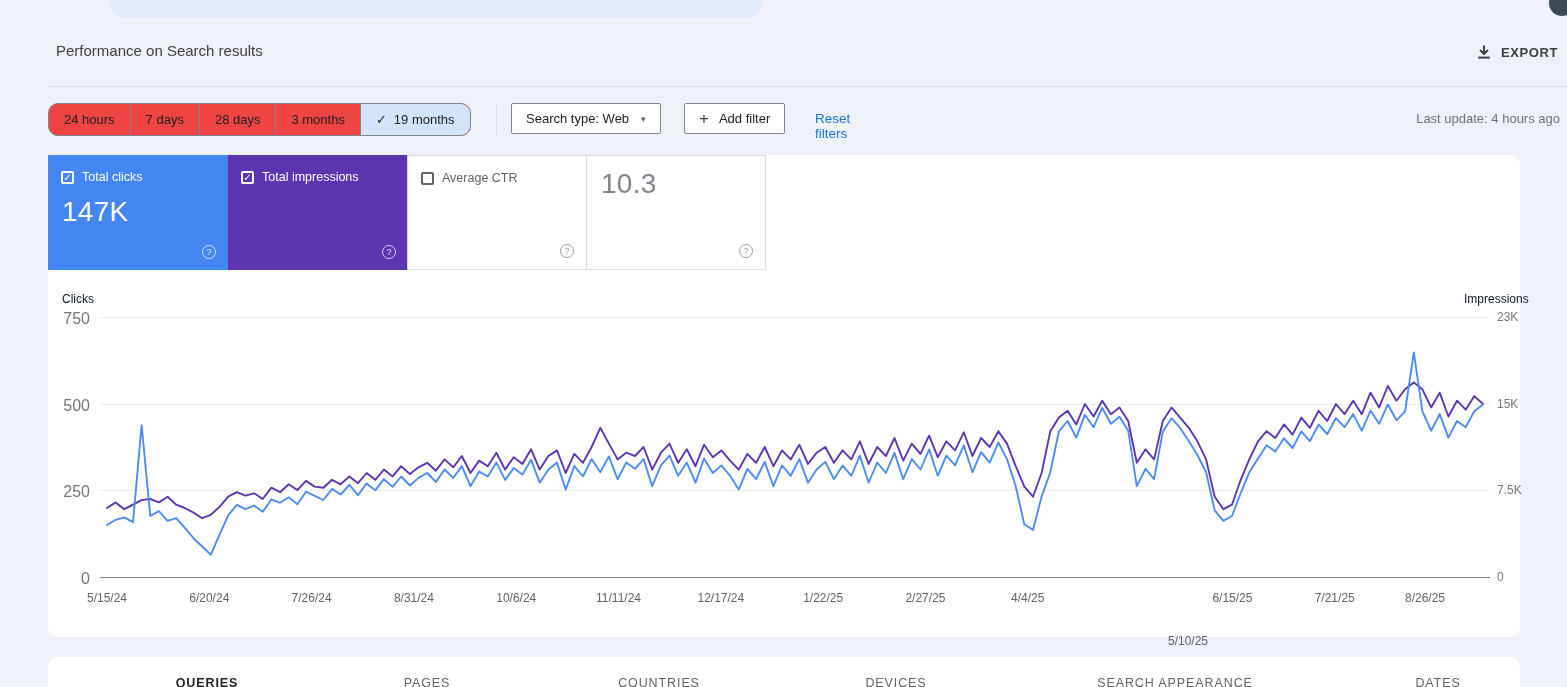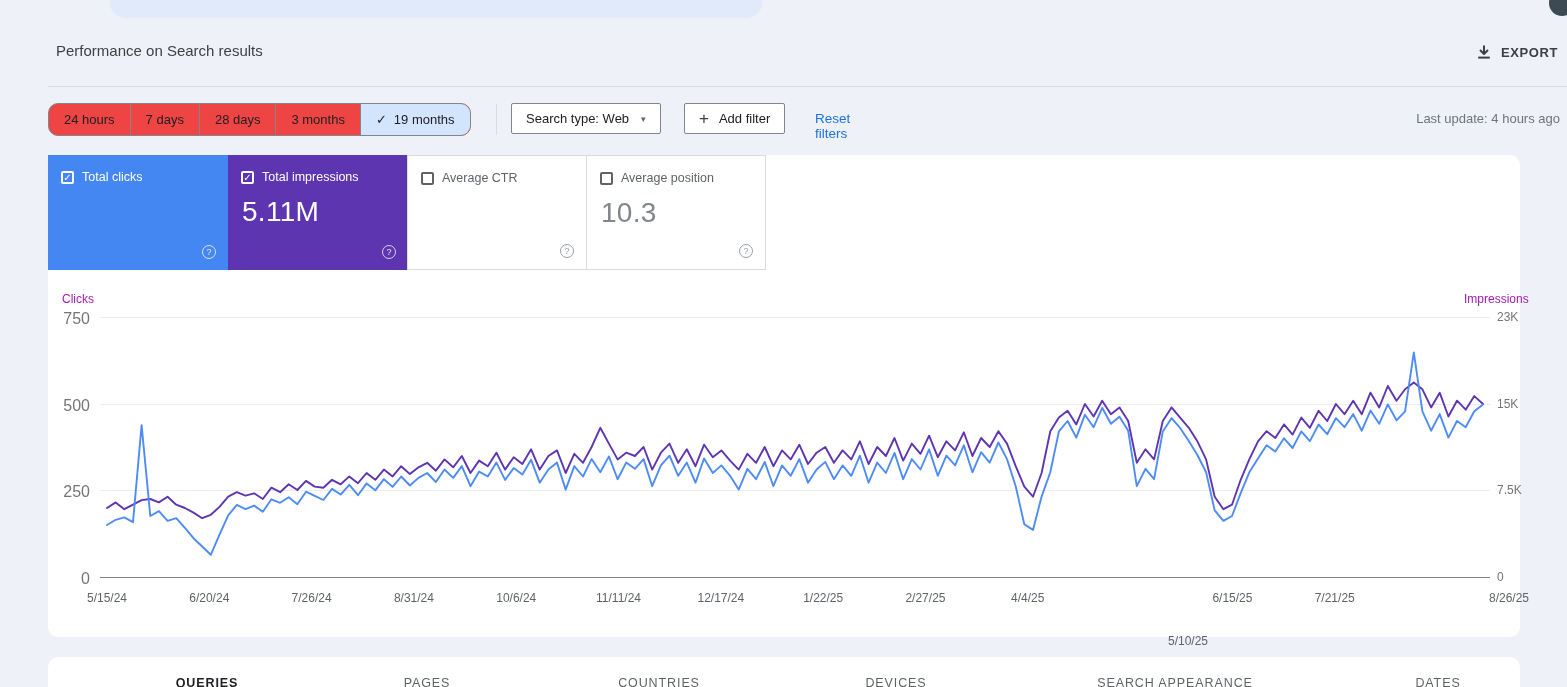--- a/index.html
+++ b/index.html
@@ -55,21 +55,21 @@
   .tile.plain .cb { border:2px solid #5f6368; color:transparent; }
   .tile .tile-label { font-size:12.5px; white-space:nowrap; }
   .tile.plain .tile-label { color:#5f6368; }
   .tile .tile-value { font-size:28px; padding-left:14px; margin-top:12px; letter-spacing:.3px; }
   .tile.plain .tile-value { color:#80868b; }
   .tile .help { position:absolute; right:12px; bottom:11px; width:14px; height:14px;
     border-radius:50%; font-size:9px; display:flex; align-items:center; justify-content:center; }
   .tile.colored .help { border:1.4px solid rgba(255,255,255,.75); color:rgba(255,255,255,.85); }
   .tile.plain .help { border:1.4px solid #9aa0a6; color:#9aa0a6; }
 
-  .axis-title { position:absolute; font-size:12px; color:#a21caf; }
+  .axis-title { position:absolute; font-size:12px; color:#0f172a; }
   #leftAxisTitle { left:62px; top:292px; }
   #rightAxisTitle { left:1464px; top:292px; }
   .gridline { position:absolute; left:100px; width:1390px; height:1px; background:#ebedf0; }
   .axisline { position:absolute; left:100px; width:1390px; height:1px; background:#80868b; }
   .tick-left { position:absolute; width:44px; text-align:right; left:46px;
     font-size:16px; color:#757575; }
   .tick-right { position:absolute; left:1497px; font-size:12px; color:#757575; }
   .date-label { position:absolute; width:90px; text-align:center; top:591px;
     font-size:12px; color:#5f6368; }
   #chartSvg { position:absolute; left:100px; top:316px; cursor:crosshair; }
@@ -125,42 +125,38 @@
 
   <div class="last-update">Last update: 4 hours ago</div>
 
   <div class="main-card">
     <div class="tiles" id="metricTiles">
         <div class="tile colored" style="background: rgb(69, 135, 242);">
           <div class="tile-head">
             <span class="cb">✓</span>
             <span class="tile-label">Total clicks</span>
           </div>
+          <div class="tile-value">147K</div>
           <span class="help">?</span>
         </div>
         <div class="tile colored" style="background: rgb(94, 53, 177);">
           <div class="tile-head">
             <span class="cb">✓</span>
             <span class="tile-label">Total impressions</span>
           </div>
-          <div class="tile-value">5.11M</div>
           <span class="help">?</span>
         </div>
         <div class="tile plain">
           <div class="tile-head">
             <span class="cb"></span>
             <span class="tile-label">Average CTR</span>
           </div>
           <span class="help">?</span>
         </div>
         <div class="tile plain">
-          <div class="tile-head">
-            <span class="cb"></span>
-            <span class="tile-label">Average position</span>
-          </div>
           <div class="tile-value">10.3</div>
           <span class="help">?</span>
         </div>
       </div>
   </div>
 
   <div class="axis-title" id="leftAxisTitle">Clicks</div>
   <div class="axis-title" id="rightAxisTitle">Impressions</div>
   <div id="chartLayer">
       <div class="gridline" style="top: 317px;"></div>
@@ -181,21 +177,21 @@
       <div class="date-label" style="left: 368.93px;">8/31/24</div>
       <div class="date-label" style="left: 471.24px;">10/6/24</div>
       <div class="date-label" style="left: 573.55px;">11/11/24</div>
       <div class="date-label" style="left: 675.86px;">12/17/24</div>
       <div class="date-label" style="left: 778.17px;">1/22/25</div>
       <div class="date-label" style="left: 880.48px;">2/27/25</div>
       <div class="date-label" style="left: 982.79px;">4/4/25</div>
       <div class="date-label" style="left: 1143px; margin-top: 43px;">5/10/25</div>
       <div class="date-label" style="left: 1187.41px;">6/15/25</div>
       <div class="date-label" style="left: 1289.72px;">7/21/25</div>
-      <div class="date-label" style="left: 1464px;">8/26/25</div>
+      <div class="date-label" style="left: 1380px;">8/26/25</div>
       <svg width="1390" height="262" viewBox="0 0 1390 262" id="chartSvg">
         <polyline points="7.0,192.0 15.7,186.4 24.3,193.2 33.0,188.7 41.6,184.1 50.3,183.0 58.9,186.4 67.6,180.7 76.2,188.7 84.9,192.0 93.5,196.6 102.2,202.2 110.8,198.8 119.5,190.9 128.2,180.7 136.8,176.2 145.5,179.6 154.1,177.3 162.8,183.0 171.4,171.7 180.1,176.2 188.7,168.3 197.4,174.0 206.0,164.9 214.7,170.6 223.4,171.7 232.0,163.8 240.7,168.3 249.3,160.4 258.0,167.2 266.6,157.0 275.3,163.8 283.9,153.6 292.6,160.4 301.2,150.2 309.9,158.1 318.5,151.3 327.2,146.8 335.9,154.7 344.5,143.4 353.2,151.3 361.8,140.0 370.5,157.0 379.1,144.6 387.8,150.2 396.4,136.7 405.1,153.6 413.7,141.2 422.4,148.0 431.1,133.3 439.7,153.6 448.4,140.0 457.0,134.4 465.7,157.0 474.3,137.8 483.0,146.8 491.6,131.0 500.3,111.8 508.9,127.6 517.6,143.4 526.2,136.7 534.9,140.0 543.6,131.0 552.2,153.6 560.9,136.7 569.5,127.6 578.2,146.8 586.8,133.3 595.5,150.2 604.1,128.7 612.8,141.2 621.4,134.4 630.1,144.6 638.7,153.6 647.4,137.8 656.1,146.8 664.7,131.0 673.4,150.2 682.0,134.4 690.7,143.4 699.3,128.7 708.0,148.0 716.6,136.7 725.3,131.0 733.9,146.8 742.6,134.4 751.3,143.4 759.9,125.3 768.6,148.0 777.2,131.0 785.9,140.0 794.5,122.0 803.2,144.6 811.8,127.6 820.5,137.8 829.1,119.7 837.8,141.2 846.4,125.3 855.1,134.4 863.8,116.3 872.4,140.0 881.1,122.0 889.7,131.0 898.4,115.2 907.0,127.6 915.7,150.2 924.3,170.6 933.0,180.7 941.6,157.0 950.3,115.2 958.9,101.6 967.6,94.8 976.3,108.4 984.9,88.0 993.6,100.5 1002.2,84.7 1010.9,98.2 1019.5,91.4 1028.2,105.0 1036.8,146.8 1045.5,133.3 1054.1,143.4 1062.8,105.0 1071.5,91.4 1080.1,101.6 1088.8,111.8 1097.4,125.3 1106.1,143.4 1114.7,180.7 1123.4,193.2 1132.0,188.7 1140.7,163.8 1149.3,143.4 1158.0,125.3 1166.6,115.2 1175.3,122.0 1184.0,108.4 1192.6,118.6 1201.3,101.6 1209.9,111.8 1218.6,94.8 1227.2,105.0 1235.9,88.0 1244.5,98.2 1253.2,84.7 1261.8,98.2 1270.5,76.7 1279.2,91.4 1287.8,70.0 1296.5,84.7 1305.1,73.3 1313.8,66.6 1322.4,73.3 1331.1,91.4 1339.7,76.7 1348.4,100.5 1357.0,84.7 1365.7,93.7 1374.3,80.1 1383.0,88.0" fill="none" stroke="#5e35b1" stroke-width="1.9" stroke-linejoin="round" stroke-linecap="round"></polyline>
         <polyline points="7.0,209.0 15.7,203.8 24.3,201.4 33.0,206.2 41.6,109.2 50.3,200.0 58.9,195.1 67.6,204.8 76.2,202.1 84.9,211.8 93.5,222.2 102.2,230.5 110.8,238.8 119.5,218.7 128.2,199.3 136.8,188.9 145.5,193.1 154.1,189.6 162.8,195.8 171.4,183.3 180.1,186.8 188.7,181.3 197.4,188.2 206.0,175.7 214.7,179.9 223.4,184.0 232.0,172.9 240.7,178.5 249.3,168.8 258.0,179.2 266.6,167.4 275.3,174.3 283.9,163.2 292.6,170.9 301.2,160.5 309.9,169.5 318.5,161.9 327.2,157.0 335.9,166.0 344.5,153.5 353.2,161.9 361.8,150.1 370.5,170.2 379.1,155.6 387.8,160.5 396.4,146.6 405.1,163.9 413.7,152.1 422.4,158.4 431.1,143.8 439.7,166.7 448.4,153.5 457.0,146.6 465.7,173.6 474.3,150.1 483.0,160.5 491.6,143.1 500.3,156.3 508.9,140.4 517.6,163.2 526.2,146.6 534.9,152.8 543.6,143.1 552.2,170.2 560.9,149.4 569.5,139.7 578.2,159.8 586.8,146.6 595.5,166.7 604.1,142.4 612.8,157.0 621.4,149.4 630.1,159.8 638.7,173.6 647.4,152.8 656.1,163.2 664.7,145.9 673.4,170.2 682.0,149.4 690.7,159.8 699.3,143.1 708.0,166.7 716.6,153.5 725.3,145.9 733.9,163.2 742.6,149.4 751.3,159.8 759.9,139.7 768.6,166.7 777.2,146.6 785.9,157.0 794.5,136.9 803.2,163.2 811.8,143.1 820.5,153.5 829.1,133.4 837.8,159.8 846.4,139.7 855.1,149.4 863.8,129.3 872.4,156.3 881.1,136.2 889.7,146.6 898.4,126.5 907.0,143.1 915.7,170.2 924.3,208.3 933.0,213.9 941.6,180.6 950.3,156.3 958.9,115.4 967.6,105.0 976.3,121.6 984.9,98.8 993.6,111.2 1002.2,91.8 1010.9,107.8 1019.5,100.8 1028.2,114.7 1036.8,170.2 1045.5,152.8 1054.1,163.2 1062.8,115.4 1071.5,102.2 1080.1,111.9 1088.8,125.1 1097.4,139.0 1106.1,156.3 1114.7,194.4 1123.4,204.8 1132.0,200.0 1140.7,177.1 1149.3,156.3 1158.0,142.4 1166.6,129.3 1175.3,135.5 1184.0,122.3 1192.6,132.0 1201.3,115.4 1209.9,125.1 1218.6,108.5 1227.2,118.2 1235.9,102.2 1244.5,111.2 1253.2,98.1 1261.8,114.7 1270.5,94.6 1279.2,107.8 1287.8,88.4 1296.5,104.3 1305.1,95.3 1313.8,36.4 1322.4,95.3 1331.1,114.7 1339.7,98.1 1348.4,121.6 1357.0,105.0 1365.7,111.2 1374.3,95.3 1383.0,88.4" fill="none" stroke="#4e8cf5" stroke-width="1.9" stroke-linejoin="round" stroke-linecap="round"></polyline>
       </svg>
     </div>
 
   <div class="tabs-card">
     <div id="tabRow">
         <div class="tab active" style="left: 159px;">QUERIES</div>
         <div class="tab" style="left: 379px;">PAGES</div>

